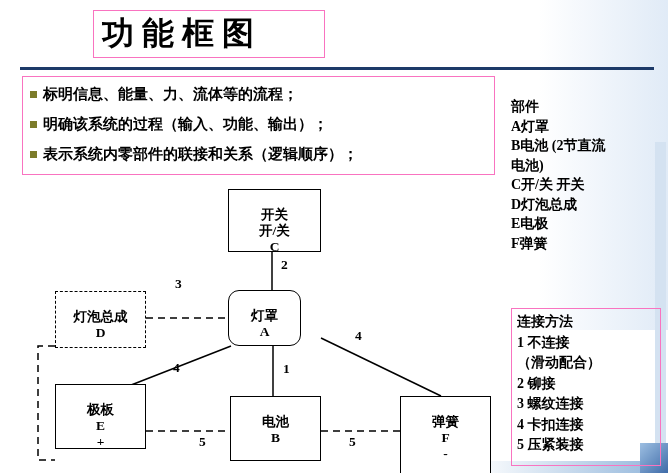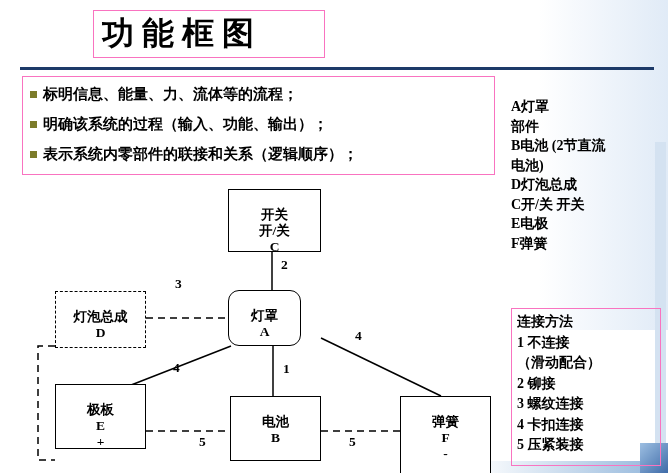--- a/index.html
+++ b/index.html
@@ -99,26 +99,26 @@
       <span class="bullet-sq"></span>
       <span class="bullet-text">明确该系统的过程（输入、功能、输出）；</span>
     </div>
     <div class="bullet-row">
       <span class="bullet-sq"></span>
       <span class="bullet-text">表示系统内零部件的联接和关系（逻辑顺序）；</span>
     </div>
   </div>
 
   <div class="parts">
+    <div>部件</div>
     <div>A灯罩</div>
-    <div>部件</div>
     <div>B电池 (2节直流</div>
     <div>电池)</div>
+    <div>C开/关 开关</div>
     <div>D灯泡总成</div>
-    <div>C开/关 开关</div>
     <div>E电极</div>
     <div>F弹簧</div>
   </div>
 
   <div class="conn">
     <div>连接方法</div>
     <div>1 不连接</div>
     <div>（滑动配合）</div>
     <div>2 铆接</div>
     <div>3 螺纹连接</div>

